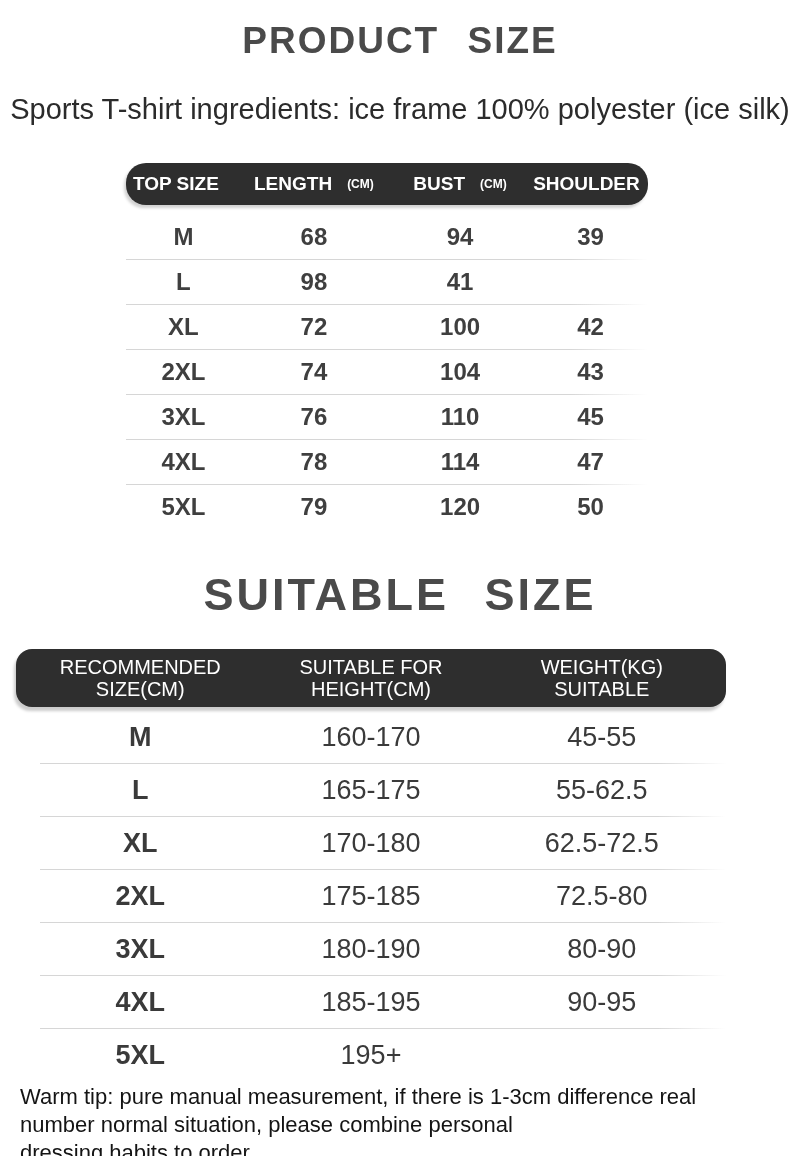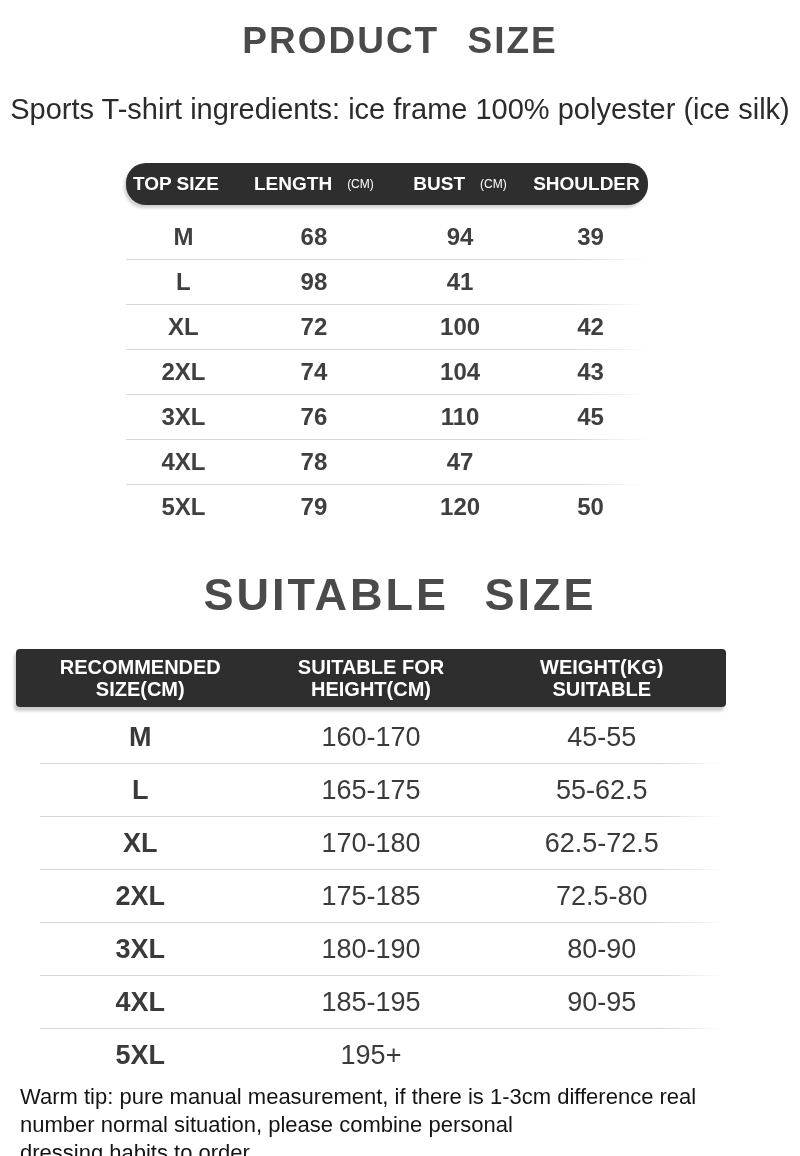--- a/index.html
+++ b/index.html
@@ -43,44 +43,44 @@
     border-radius:20px;
     height:42px;
     display:grid;
     grid-template-columns:22% 28% 28% 22%;
     align-items:center;
     font-weight:bold;
     font-size:19px;
     box-shadow:-2px 3px 3px rgba(0,0,0,0.18);
   }
   .t1-header .hcell{text-align:center;white-space:nowrap;}
-  .t1-header .unit{font-size:12px;font-weight:normal;vertical-align:2px;margin-left:15px;}
+  .t1-header .unit{font-size:12px;font-weight:bold;vertical-align:2px;margin-left:15px;}
   .t1-rows{margin-top:10px;}
   .t1-row{
     display:grid;
     grid-template-columns:22% 28% 28% 22%;
     align-items:center;
     height:44px;
     font-size:24px;
     font-weight:bold;
     color:#3f3f3f;
   }
   .t1-row > div{text-align:center;}
   .t1-rows .row-divider{height:1px;background:linear-gradient(to right,var(--divider) 85%,rgba(214,214,214,0));}
   
   .table2{width:710px;margin-left:16px;margin-top:30px;}
   .t2-header{
     background:var(--header-bar);
     color:var(--header-text);
-    border-radius:4px;
+    border-radius:16px;
     height:58px;
     display:grid;
     grid-template-columns:35% 30% 35%;
     align-items:center;
-    font-weight:bold;
+    font-weight:normal;
     font-size:20px;
     line-height:22px;
     box-shadow:-2px 4px 3px rgba(0,0,0,0.2);
   }
   .t2-header .hcell{text-align:center;white-space:nowrap;}
   .t2-rows{margin-top:4px;}
   .t2-row{
     display:grid;
     grid-template-columns:35% 30% 35%;
     align-items:center;
@@ -146,20 +146,21 @@
     <div class="t1-row">
       <div class="size">3XL</div>
       <div>76</div>
       <div>110</div>
       <div>45</div>
     </div>
     <div class="row-divider"></div>
     <div class="t1-row">
       <div class="size">4XL</div>
       <div>78</div>
+      <div>114</div>
       <div>47</div>
     </div>
     <div class="row-divider"></div>
     <div class="t1-row">
       <div class="size">5XL</div>
       <div>79</div>
       <div>120</div>
       <div>50</div>
     </div>
   </div>

